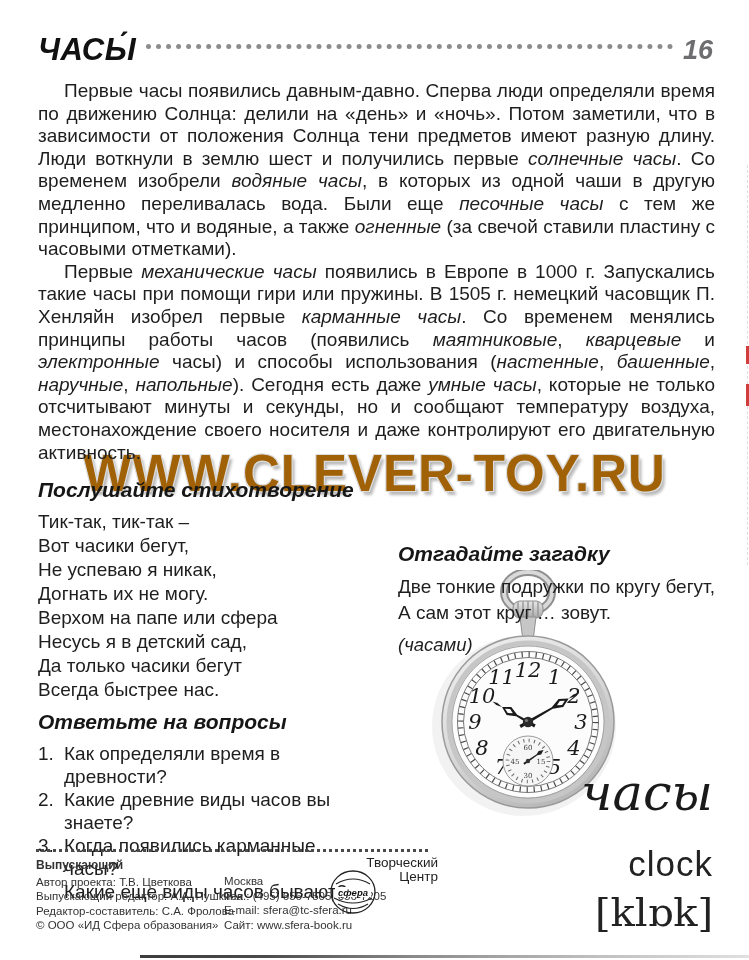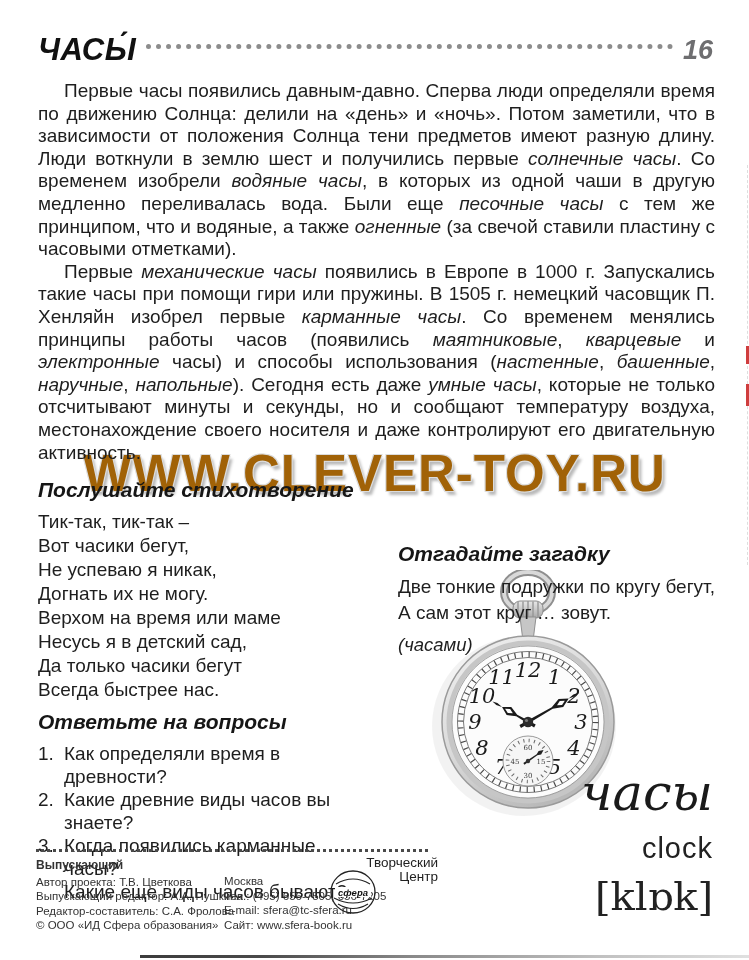--- a/index.html
+++ b/index.html
@@ -35,21 +35,21 @@
   .questions-heading{margin-top:8px;}
   .questions{margin-top:8px;}
   .question-row{display:flex;font-size:19px;line-height:23px;}
   .q-num{flex:0 0 26px;}
   .q-text{flex:1;}
   
   .watch-wrap{position:absolute;left:428px;top:570px;width:210px;height:258px;z-index:1;}
   
   .vocab{position:absolute;right:36px;top:764px;text-align:right;z-index:2;}
   .vocab-ru{font-family:"DejaVu Serif", serif;font-style:italic;font-size:51px;line-height:58px;color:#1a1a1a;}
-  .vocab-en{font-size:29px;line-height:48px;letter-spacing:1px;color:#222;margin-top:2px;}
+  .vocab-en{font-size:35px;line-height:48px;letter-spacing:1px;color:#222;margin-top:18px;}
   .vocab-tr{font-family:"DejaVu Serif", serif;font-size:40px;line-height:48px;color:#222;}
   
   .footer-dots{position:absolute;top:849px;left:36px;width:392px;border-top:3px dotted #4a4a4a;z-index:2;}
   .footer{position:absolute;top:858px;left:36px;width:400px;z-index:2;font-size:11.5px;line-height:14.5px;color:#333;}
   .series{font-weight:bold;font-size:12px;margin-bottom:2px;}
   .contacts{position:absolute;top:16px;left:188px;}
   .logo{position:absolute;top:-2px;left:292px;width:110px;height:62px;}
   .logo-line1{position:absolute;right:0;top:0;font-size:13.5px;color:#222;}
   .logo-line2{position:absolute;right:0;top:14px;font-size:13.5px;color:#222;}
   .logo-swirl{position:absolute;left:0;top:12px;}
@@ -79,21 +79,21 @@
 
   <div class="watermark">WWW.CLEVER-TOY.RU</div>
 
   <div class="col-left">
     <div class="section-heading">Послушайте стихотворение</div>
     <div>
         <div class="poem-line">Тик-так, тик-так –</div>
         <div class="poem-line">Вот часики бегут,</div>
         <div class="poem-line">Не успеваю я никак,</div>
         <div class="poem-line">Догнать их не могу.</div>
-        <div class="poem-line">Верхом на время или маме</div>
+        <div class="poem-line">Верхом на папе или сфера</div>
         <div class="poem-line">Несусь я в детский сад,</div>
         <div class="poem-line">Да только часики бегут</div>
         <div class="poem-line">Всегда быстрее нас.</div>
       </div>
     <div class="section-heading questions-heading">Ответьте на вопросы</div>
     <div class="questions">
         <div class="question-row">
           <span class="q-num">1.</span>
           <span class="q-text">Как определяли время в древности?</span>
         </div>

